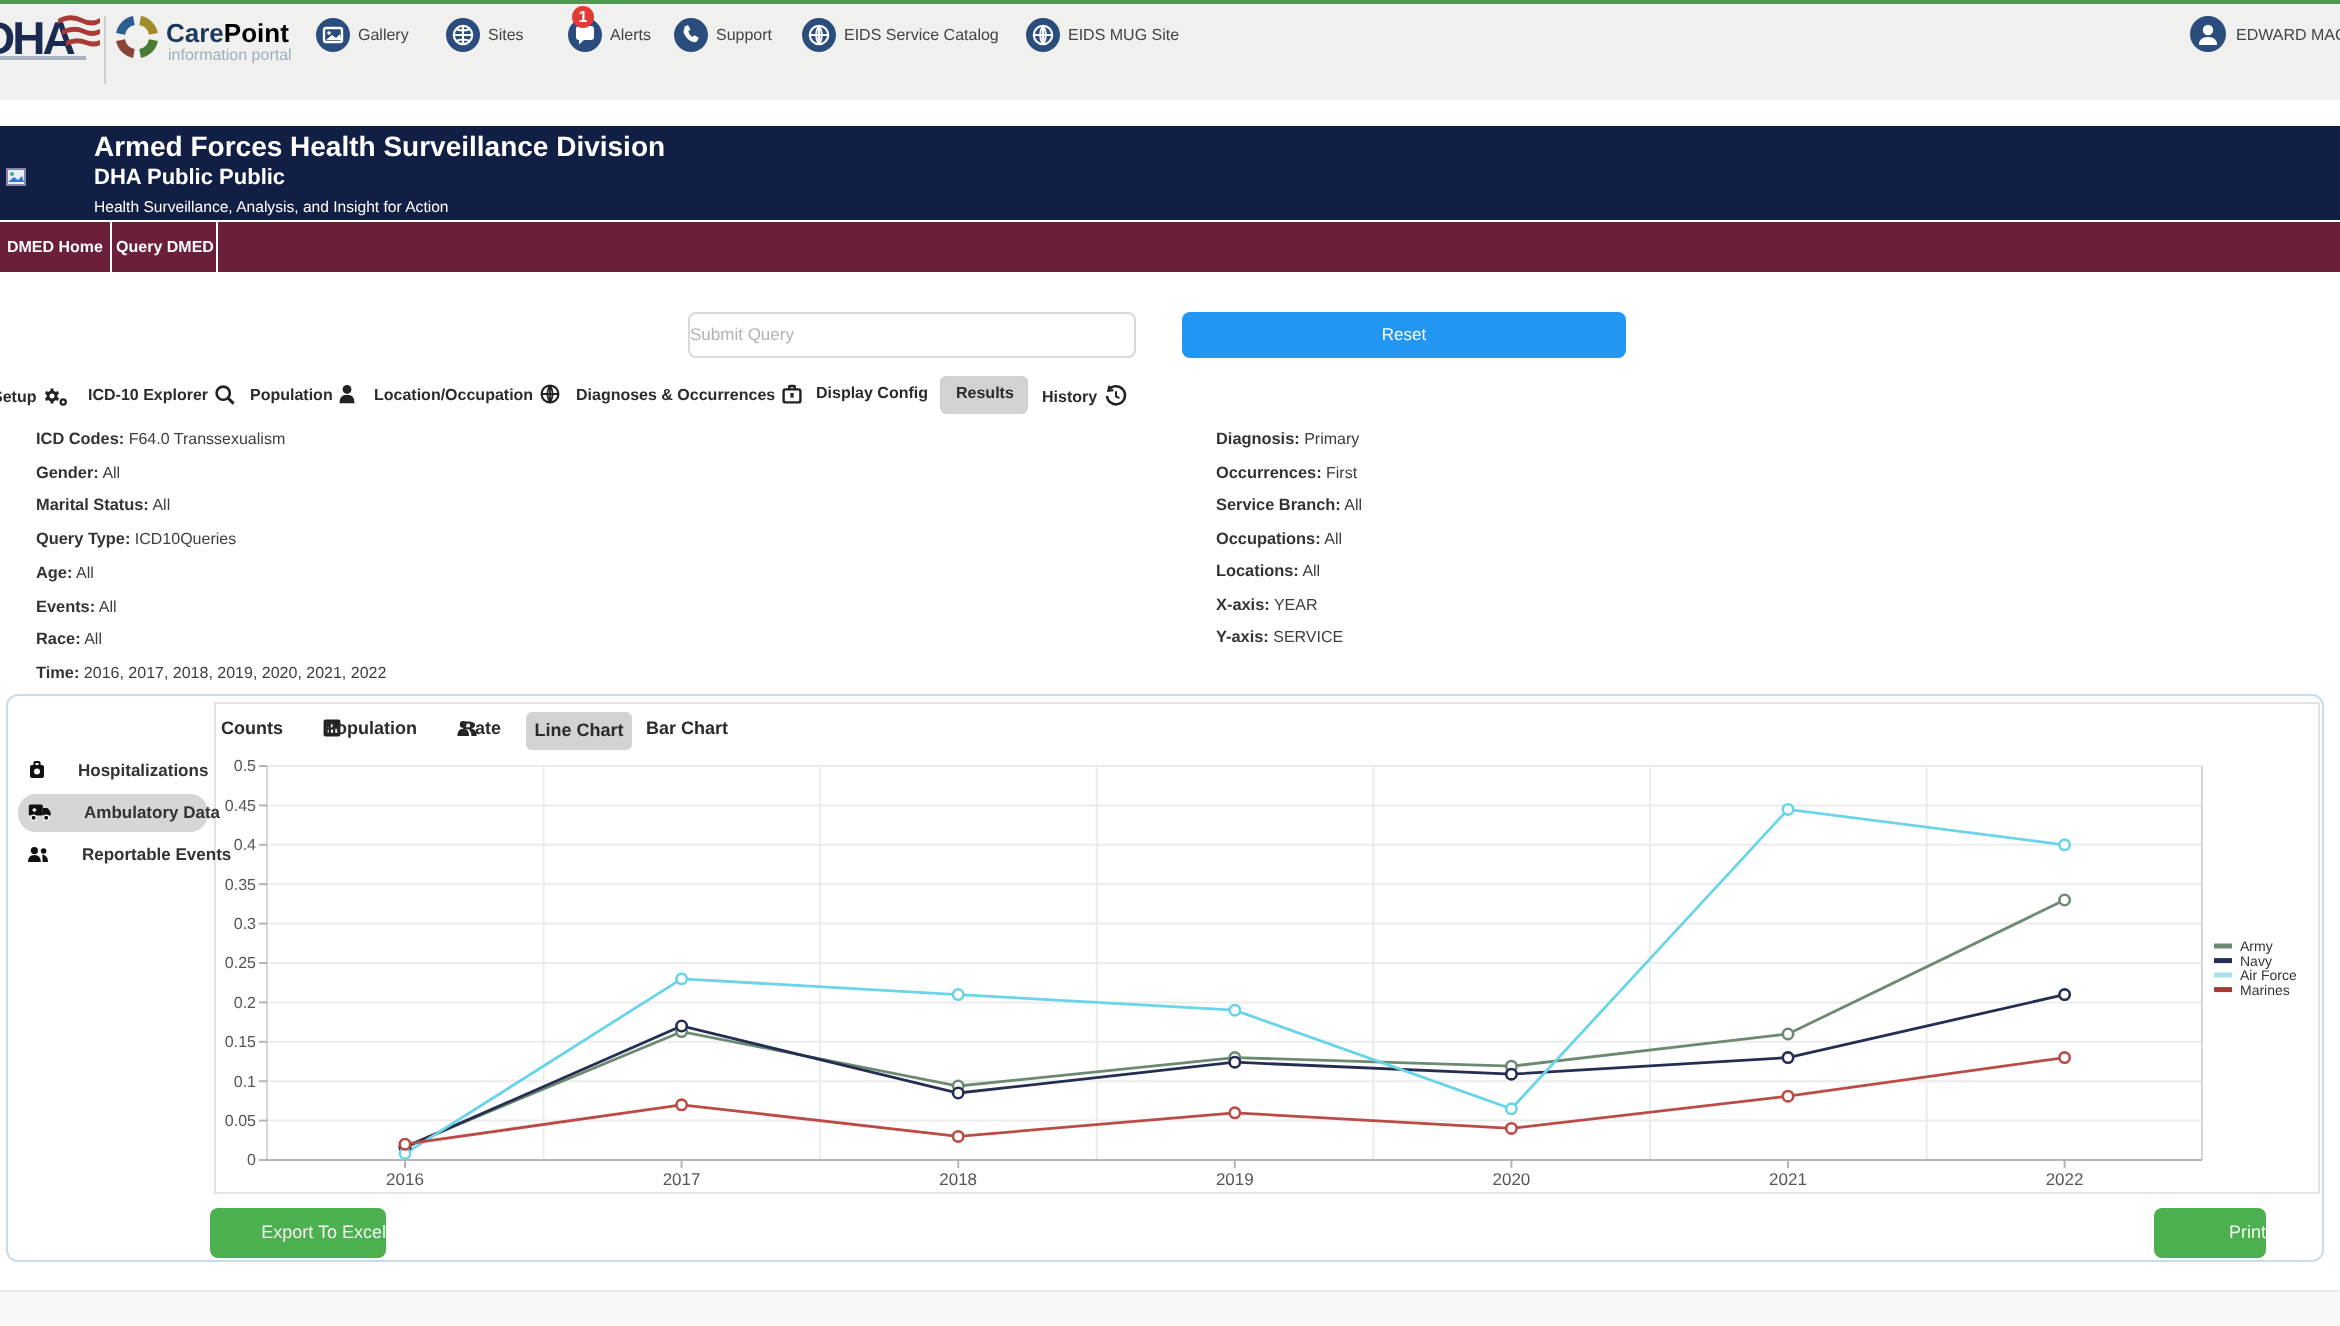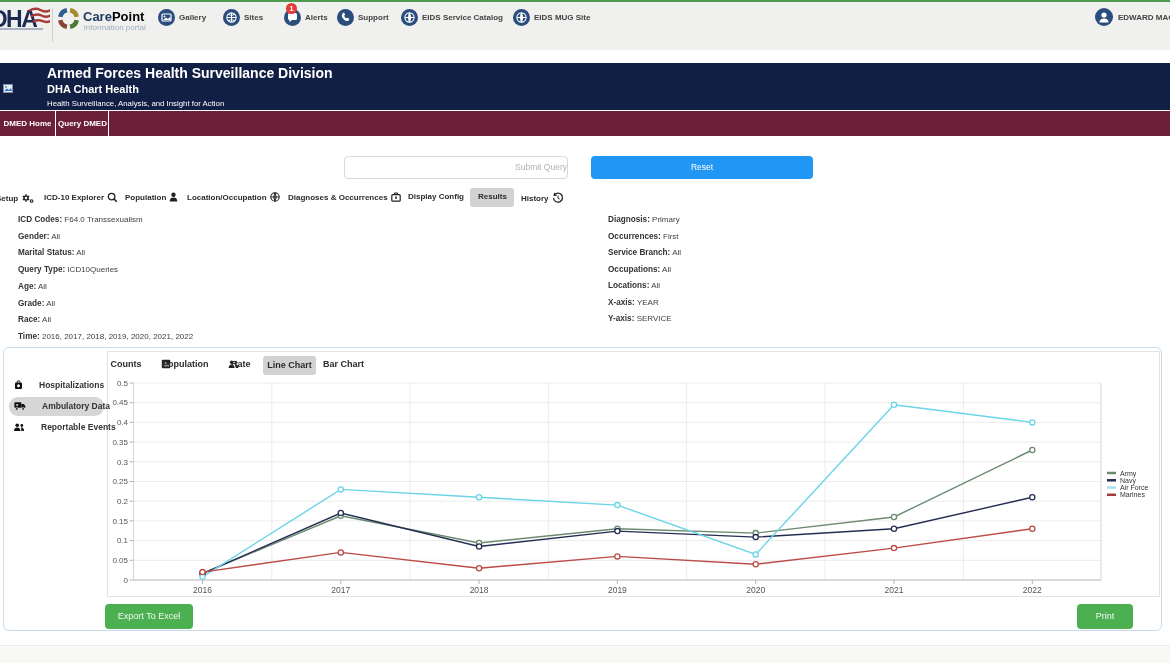--- a/index.html
+++ b/index.html
@@ -1,26 +1,26 @@
 <!DOCTYPE html>
 <html><head>
 <meta charset="utf-8">
 <style>
 *{margin:0;padding:0;box-sizing:border-box}
 html,body{width:1170px;height:663px;overflow:hidden;background:#fff;font-family:"Liberation Sans",sans-serif}
 body{position:relative}
 .abs{position:absolute}
-.nav{position:absolute;top:9px;display:flex;align-items:center;gap:4px;font-size:8px;font-weight:bold;color:#434343;white-space:nowrap}
+.nav{position:absolute;top:9px;display:flex;align-items:center;gap:4px;font-size:8px;font-weight:normal;color:#434343;white-space:nowrap}
 .nav .ic{width:17px;height:17px;border-radius:50%;background:#2a4d7d;flex:0 0 auto}
 .tab{position:absolute;top:192px;display:flex;align-items:center;gap:3px;font-size:8px;font-weight:bold;color:#2b2b2b;white-space:nowrap}
 .ctab{position:absolute;display:flex;align-items:center;gap:19px;font-size:9px;font-weight:bold;color:#2b2b2b;white-space:nowrap}
 .qrow{font-size:8px;color:#3e3e3e;line-height:16.7px;white-space:nowrap}
 .qrow b{color:#333;font-size:8.2px}
 .side{position:absolute;display:flex;align-items:center;gap:16px;font-size:8.5px;font-weight:bold;color:#333;white-space:nowrap}
-.gbtn{position:absolute;background:#4caf50;border-radius:4px;color:#f2faf2;font-size:9px;text-align:center}
+.gbtn{position:absolute;background:#4caf50;border-radius:4px;color:#f2faf2;font-size:9px;text-align:right}
 </style>
 </head>
 <body>
 
 <div class="abs" style="left:0;top:0;width:1170px;height:2px;background:#4e9a51"></div>
 <div class="abs" style="left:0;top:2px;width:1170px;height:48px;background:#f0f0ee"></div>
 
 <div class="abs" style="left:0;top:3px;width:52px;height:32px;overflow:hidden">
 <svg width="52" height="32" viewBox="0 0 52 32">
 <text x="-9" y="24" font-family="Liberation Sans" font-size="23" font-weight="bold" fill="#1b2a50" letter-spacing="-1.5">DHA</text>
@@ -93,28 +93,28 @@
     <span>EDWARD MACIEJEWSKI</span>
   </div>
 
 <div class="abs" style="left:0;top:63px;width:1170px;height:47px;background:#121f45"></div>
 <div class="abs" style="left:47px;top:65px;font-size:14px;font-weight:bold;color:#fff">Armed Forces Health Surveillance Division</div>
 <svg class="abs" style="left:3px;top:84px" width="10" height="9" viewBox="0 0 10 9">
     <rect x="0.5" y="0.5" width="9" height="8" fill="#e8eef5" stroke="#88a"></rect>
     <circle cx="3" cy="3" r="1" fill="#4a7"></circle>
     <path d="M1 7 L4 4.5 L6 6 L8 4 L9 7 Z" fill="#37c"></path>
   </svg>
-<div class="abs" style="left:47px;top:82.5px;font-size:11px;font-weight:bold;color:#fff">DHA Chart Health</div>
+<div class="abs" style="left:47px;top:82.5px;font-size:11px;font-weight:bold;color:#fff">DHA Public Public</div>
 <div class="abs" style="left:47px;top:98.5px;font-size:7.8px;color:#fff">Health Surveillance, Analysis, and Insight for Action</div>
 
 <div class="abs" style="left:0;top:110px;width:1170px;height:26px;background:#6c1f38;border-top:1px solid #fff"></div>
 <div class="abs" style="left:0;top:111px;width:56px;height:25px;border-right:1px solid #fff;color:#fff;font-size:8px;font-weight:bold;text-align:center;line-height:25px">DMED Home</div>
 <div class="abs" style="left:57px;top:111px;width:52px;height:25px;border-right:1px solid #fff;color:#fff;font-size:8px;font-weight:bold;text-align:center;line-height:25px">Query DMED</div>
 
-<div class="abs" style="left:344px;top:156px;width:224px;height:23px;border:1px solid #d9d9d9;border-radius:4px;color:#b3b3b3;font-size:8.5px;text-align:right;line-height:21px">Submit Query</div>
+<div class="abs" style="left:344px;top:156px;width:224px;height:23px;border:1px solid #d9d9d9;border-radius:4px;color:#b3b3b3;font-size:8.5px;text-align:left;line-height:21px">Submit Query</div>
 <div class="abs" style="left:591px;top:156px;width:222px;height:23px;background:#2196f3;border-radius:4px;color:#fff;font-size:8.5px;text-align:center;line-height:23px">Reset</div>
 
 <div class="tab" style="left:-4px">
     <span>Setup</span>
     <svg width="13" height="12" viewBox="0 0 13 12">
       <circle cx="5" cy="6" r="2" fill="none" stroke="#222" stroke-width="1.5"></circle>
       <g stroke="#222" stroke-width="1.5">
         <path d="M5 2.3 V3.5 M5 8.5 V9.7 M1.8 4.2 L2.9 4.8 M7.1 7.2 L8.2 7.8 M1.8 7.8 L2.9 7.2 M7.1 4.8 L8.2 4.2"></path>
       </g>
       <circle cx="10.6" cy="9" r="1.3" fill="none" stroke="#222" stroke-width="1.1"></circle>
@@ -164,21 +164,21 @@
       <path d="M6 3.6 V6.2 L7.7 7.1" fill="none" stroke="#222" stroke-width="1"></path>
     </svg>
   </div>
 
 <div class="abs qrow" style="left:18px;top:212px">
 <div><b>ICD Codes:</b> F64.0 Transsexualism</div>
 <div><b>Gender:</b> All</div>
 <div><b>Marital Status:</b> All</div>
 <div><b>Query Type:</b> ICD10Queries</div>
 <div><b>Age:</b> All</div>
-<div><b>Grade:</b> All</div>
+<div><b>Events:</b> All</div>
 <div><b>Race:</b> All</div>
 <div><b>Time:</b> 2016, 2017, 2018, 2019, 2020, 2021, 2022</div>
 </div>
 
 <div class="abs qrow" style="left:608px;top:212px;line-height:16.5px">
 <div><b>Diagnosis:</b> Primary</div>
 <div><b>Occurrences:</b> First</div>
 <div><b>Service Branch:</b> All</div>
 <div><b>Occupations:</b> All</div>
 <div><b>Locations:</b> All</div>

